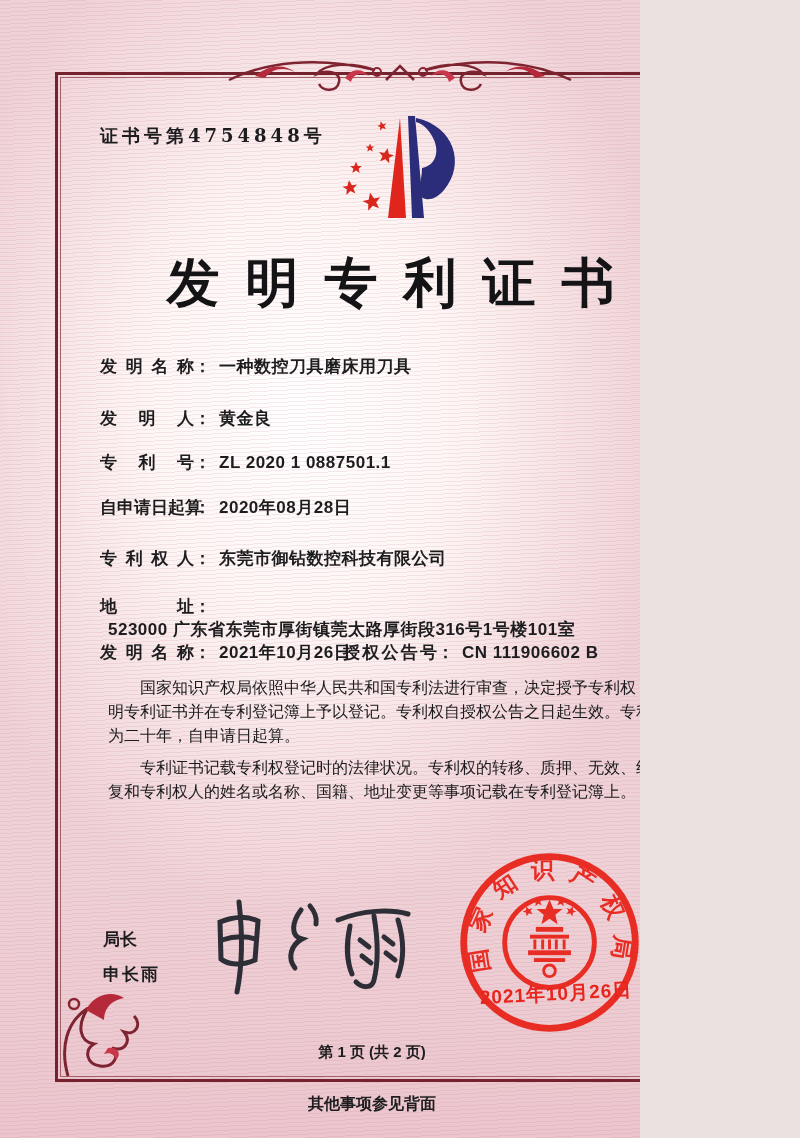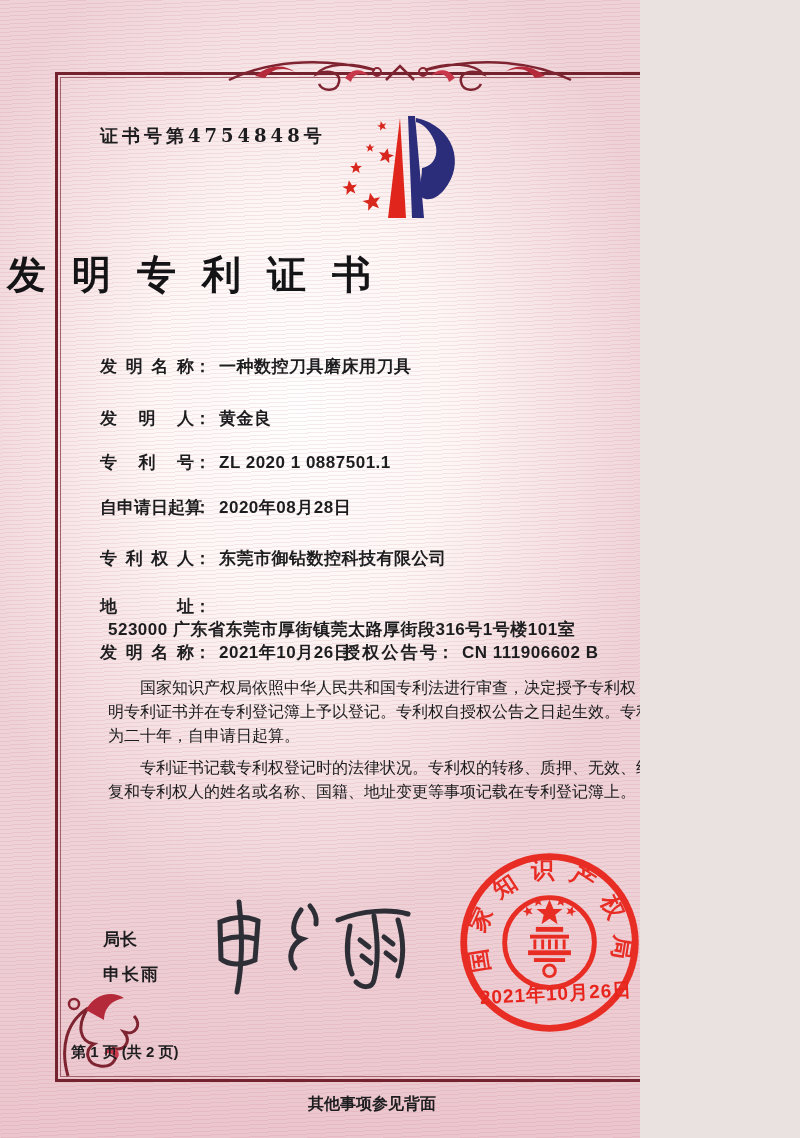--- a/index.html
+++ b/index.html
@@ -11,21 +11,21 @@
       radial-gradient(ellipse 58% 44% at 47% 36%, #ffffff 0%, #fdf6f5 42%, #f6e2e4 72%, #eed2d7 100%);
   }
   .page::before{content:"";position:absolute;inset:0;pointer-events:none;
     background:repeating-linear-gradient(177deg, rgba(201,118,132,.15) 0 1px, rgba(255,255,255,0) 1px 4px);}
   .frame{position:absolute;left:55px;top:72px;width:682px;height:1004px;border:3px solid #73222e;}
   .frame::before{content:"";position:absolute;inset:2px;border:1px solid #a2606b;}
   .cert-number{position:absolute;left:100px;top:124px;font-size:18px;font-weight:700;
     letter-spacing:4px;font-family:"DejaVu Serif",serif;}
   .logo{position:absolute;left:336px;top:106px;}
   .qr{position:absolute;left:640px;top:128px;}
-  .title{position:absolute;left:0;width:800px;top:248px;text-align:left;font-size:39px;
+  .title{position:absolute;left:0;width:800px;top:248px;text-align:center;font-size:53px;
     font-weight:700;letter-spacing:26px;padding-left:7px;box-sizing:border-box;
     font-family:"DejaVu Serif",serif;color:#141416;}
   .field-row{position:absolute;left:100px;font-size:17px;white-space:nowrap;}
   .flabel{display:inline-block;width:94px;text-align:justify;text-align-last:justify;
     font-weight:700;vertical-align:top;}
   .fcolon{font-weight:700;}
   .fvalue{margin-left:8px;font-weight:600;letter-spacing:.5px;}
   .r1{top:355px}.r2{top:407px}.r3{top:451px}.r4{top:496px}.r5{top:547px}
   .r6{top:595px}.r7{top:641px}
   .r6{white-space:normal;}
@@ -33,21 +33,21 @@
   .r7 .g2{position:absolute;left:243px;top:0;white-space:nowrap;}
   .paras{position:absolute;left:100px;top:668px;width:612px;font-size:16px;line-height:24px;
     font-family:"DejaVu Serif",serif;color:#1a1a1c;}
   .paras p{margin:8px;text-indent:2em;font-weight:500;}
   .signer-title{position:absolute;left:103px;top:928px;font-size:17px;font-weight:700;}
   .signer-name{position:absolute;left:103px;top:963px;font-size:17px;font-weight:700;letter-spacing:2px;}
   .signature{position:absolute;left:198px;top:892px;}
   .seal{position:absolute;left:452px;top:845px;opacity:.95;}
   .seal-date{position:absolute;left:466px;top:981px;width:180px;text-align:center;font-size:19px;
     font-weight:700;color:#e8251c;letter-spacing:1px;transform:rotate(-3deg);}
-  .page-info{position:absolute;left:71px;width:634px;top:1043px;text-align:left;
+  .page-info{position:absolute;left:55px;width:634px;top:1043px;text-align:center;
     font-size:15px;font-weight:600;}
   .back-note{position:absolute;left:55px;width:634px;top:1094px;text-align:center;font-size:16px;
     font-weight:600;font-family:"DejaVu Serif",serif;}
   .ornament-top{position:absolute;left:190px;top:46px;}
   .flourish-bl{position:absolute;left:58px;top:984px;}
   .flourish-br{position:absolute;left:648px;top:984px;}
 </style>
 </head>
 <body>
 

